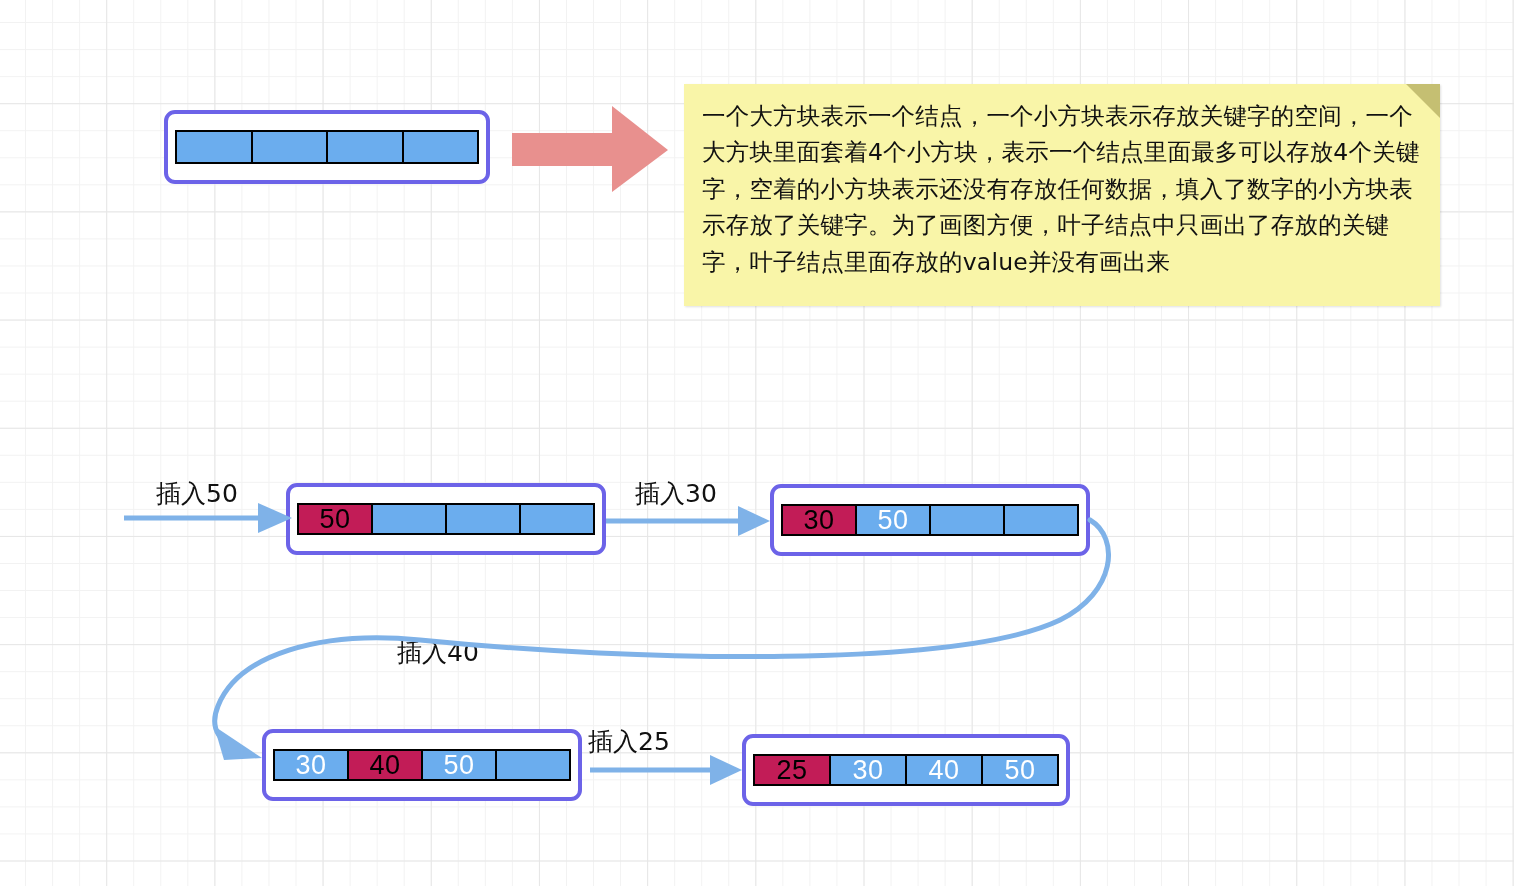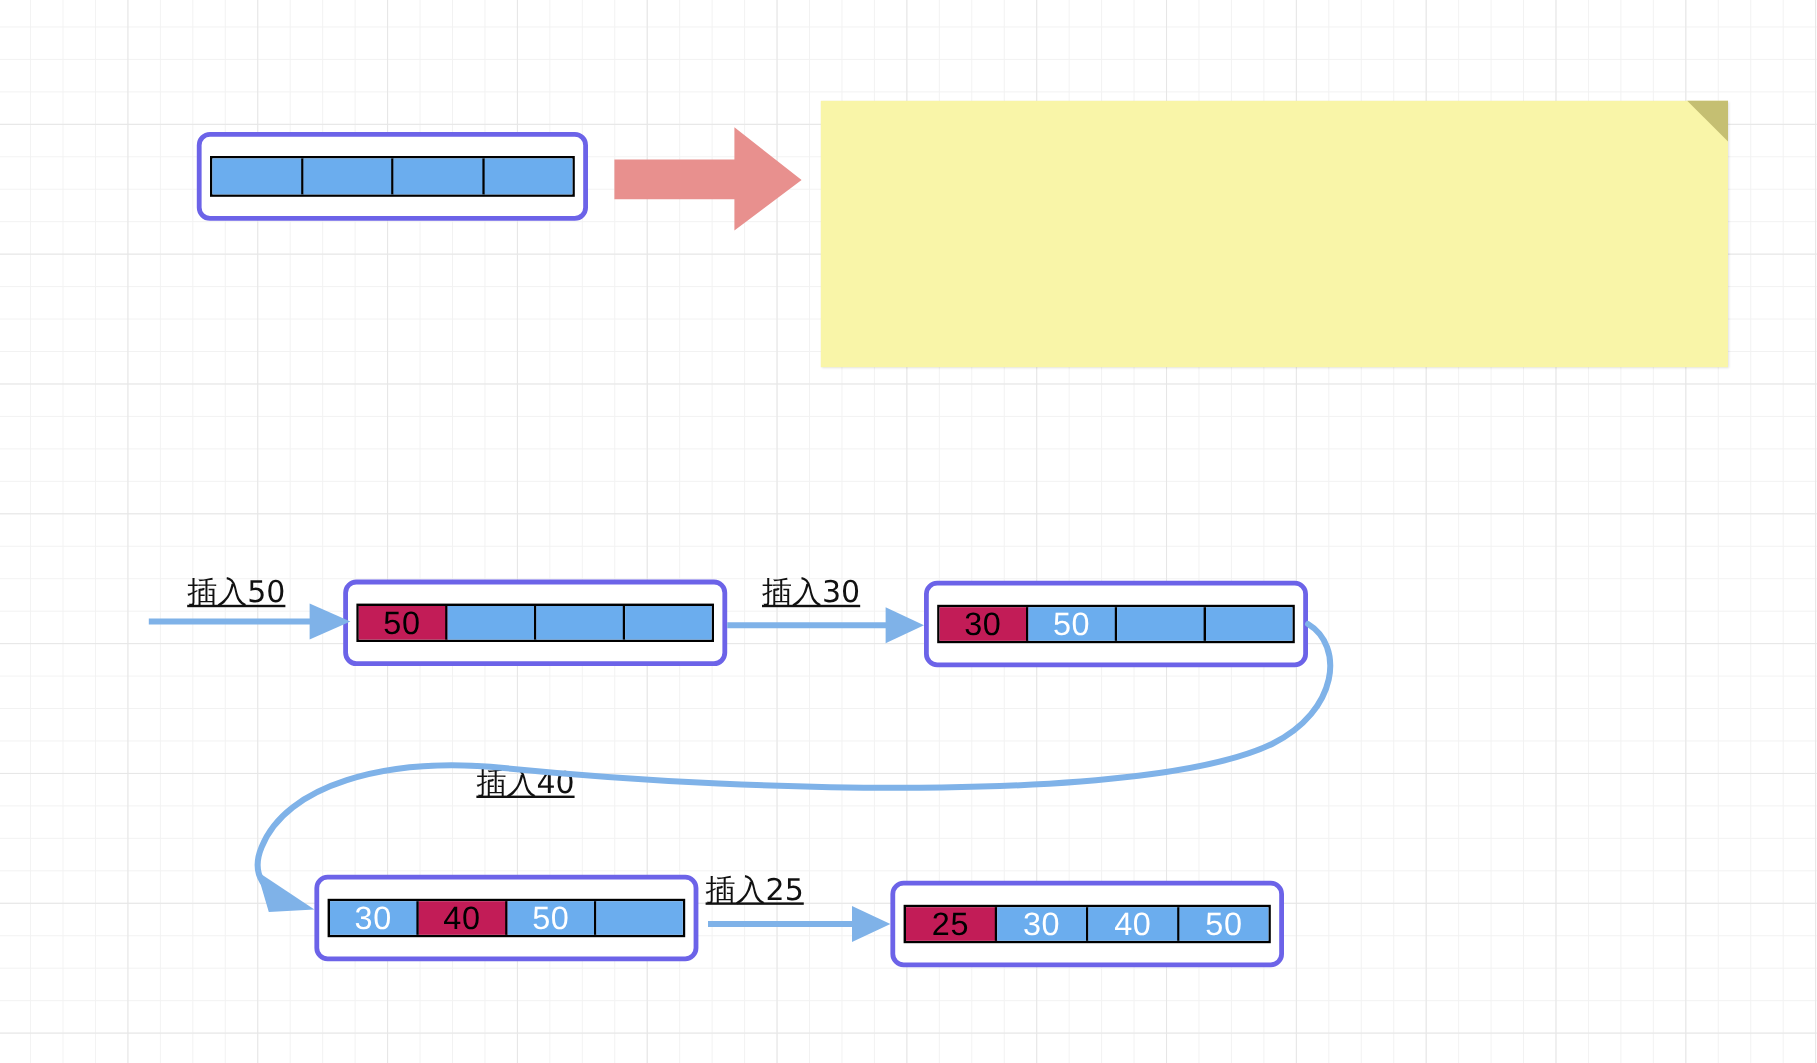--- a/index.html
+++ b/index.html
@@ -103,21 +103,20 @@
     color: #111111;
     letter-spacing: 0.5px;
     font-family: "DejaVu Sans", "Liberation Sans", sans-serif;
   }
   .edge-label {
     position: absolute;
     font-size: 25px;
     color: #111111;
     white-space: nowrap;
     font-family: "DejaVu Sans", "Liberation Sans", sans-serif;
-    text-decoration: underline;
   }
 
   
   #overlay {
     position: absolute;
     left: 0; top: 0;
     width: 1514px;
     height: 886px;
     pointer-events: none;
   }
@@ -131,20 +130,21 @@
     <div class="cells">
       <div class="cell blue"></div>
       <div class="cell blue"></div>
       <div class="cell blue"></div>
       <div class="cell blue"></div>
     </div>
   </div>
 
   <div id="note">
     <div class="note-fold"></div>
+    <div class="note-text">一个大方块表示一个结点，一个小方块表示存放关键字的空间，一个大方块里面套着4个小方块，表示一个结点里面最多可以存放4个关键字，空着的小方块表示还没有存放任何数据，填入了数字的小方块表示存放了关键字。为了画图方便，叶子结点中只画出了存放的关键字，叶子结点里面存放的value并没有画出来</div>
   </div>
 
 
   <div class="edge-label" style="left:156px; top:477px;">插入50</div>
   <div class="node" id="node-1" style="left:286px; top:483px; width:320px; height:72px;">
     <div class="cells">
       <div class="cell accent">50</div>
       <div class="cell blue"></div>
       <div class="cell blue"></div>
       <div class="cell blue"></div>

